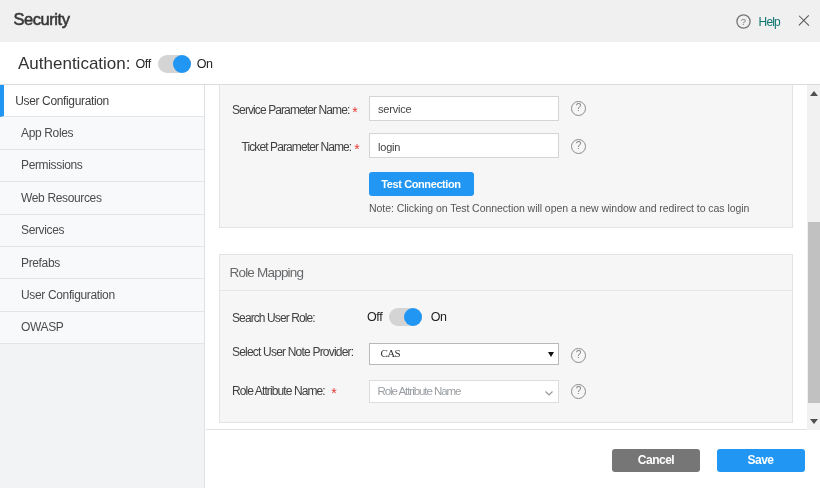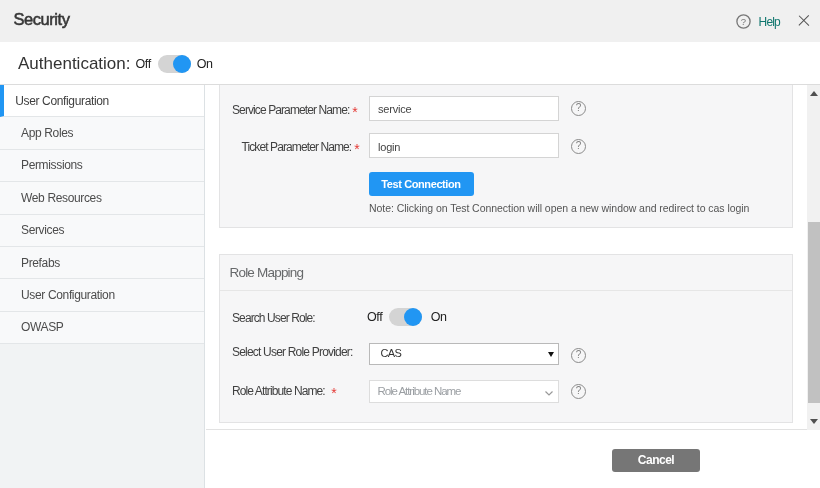--- a/index.html
+++ b/index.html
@@ -150,37 +150,38 @@
               <div class="t">Role Mapping</div>
             </div>
           <div class="flabel" style="left:12.5px; top:56px;">Search User Role:</div>
           <div style="position:absolute; left:147.5px; top:53px; display:flex; align-items:center;">
             <span class="tog-off">Off</span>
             <span class="toggle" style="margin-left:6.5px;">
                 <span class="knob"></span>
               </span>
             <span class="tog-on" style="margin-left:9px;">On</span>
           </div>
-          <div class="flabel" style="left:12.5px; top:90.5px; letter-spacing:-0.8px;">Select User Role Provider:</div>
-          <div class="fselect" style="top:88.8px;">CAS<span class="caret"></span></div>
+          <div class="flabel" style="left:12.5px; top:90.5px; letter-spacing:-0.8px;">Select User Note Provider:</div>
+          <div class="fselect" style="top:88.8px;font-family:Liberation Serif, serif;">CAS<span class="caret"></span></div>
           <div class="qmark" style="top:93px;">?</div>
           <div class="flabel" style="left:12.5px; top:127.5px;">Role Attribute Name: <span class="req" style="margin-left:4px;">*</span></div>
           <div class="fdisabled" style="top:125.9px;text-align:right;">Role Attribute Name
             <span class="chev">
                 <svg width="8" height="5" viewBox="0 0 8 5">
                   <path d="M0.5 0.5 L4 4 L7.5 0.5" fill="none" stroke="#999" stroke-width="1.2"></path>
                 </svg>
               </span>
           </div>
           <div class="qmark" style="top:129.9px;">?</div>
         </div>
       </div>
       <div class="sbar">
         <div class="arr up"></div>
         <div class="thumb"></div>
         <div class="arr dn"></div>
       </div>
       <div class="footer">
         <div class="btn btn-cancel">Cancel</div>
+        <div class="btn btn-save">Save</div>
       </div>
     </div>
   </div>
 </div>
 
 </body></html>

